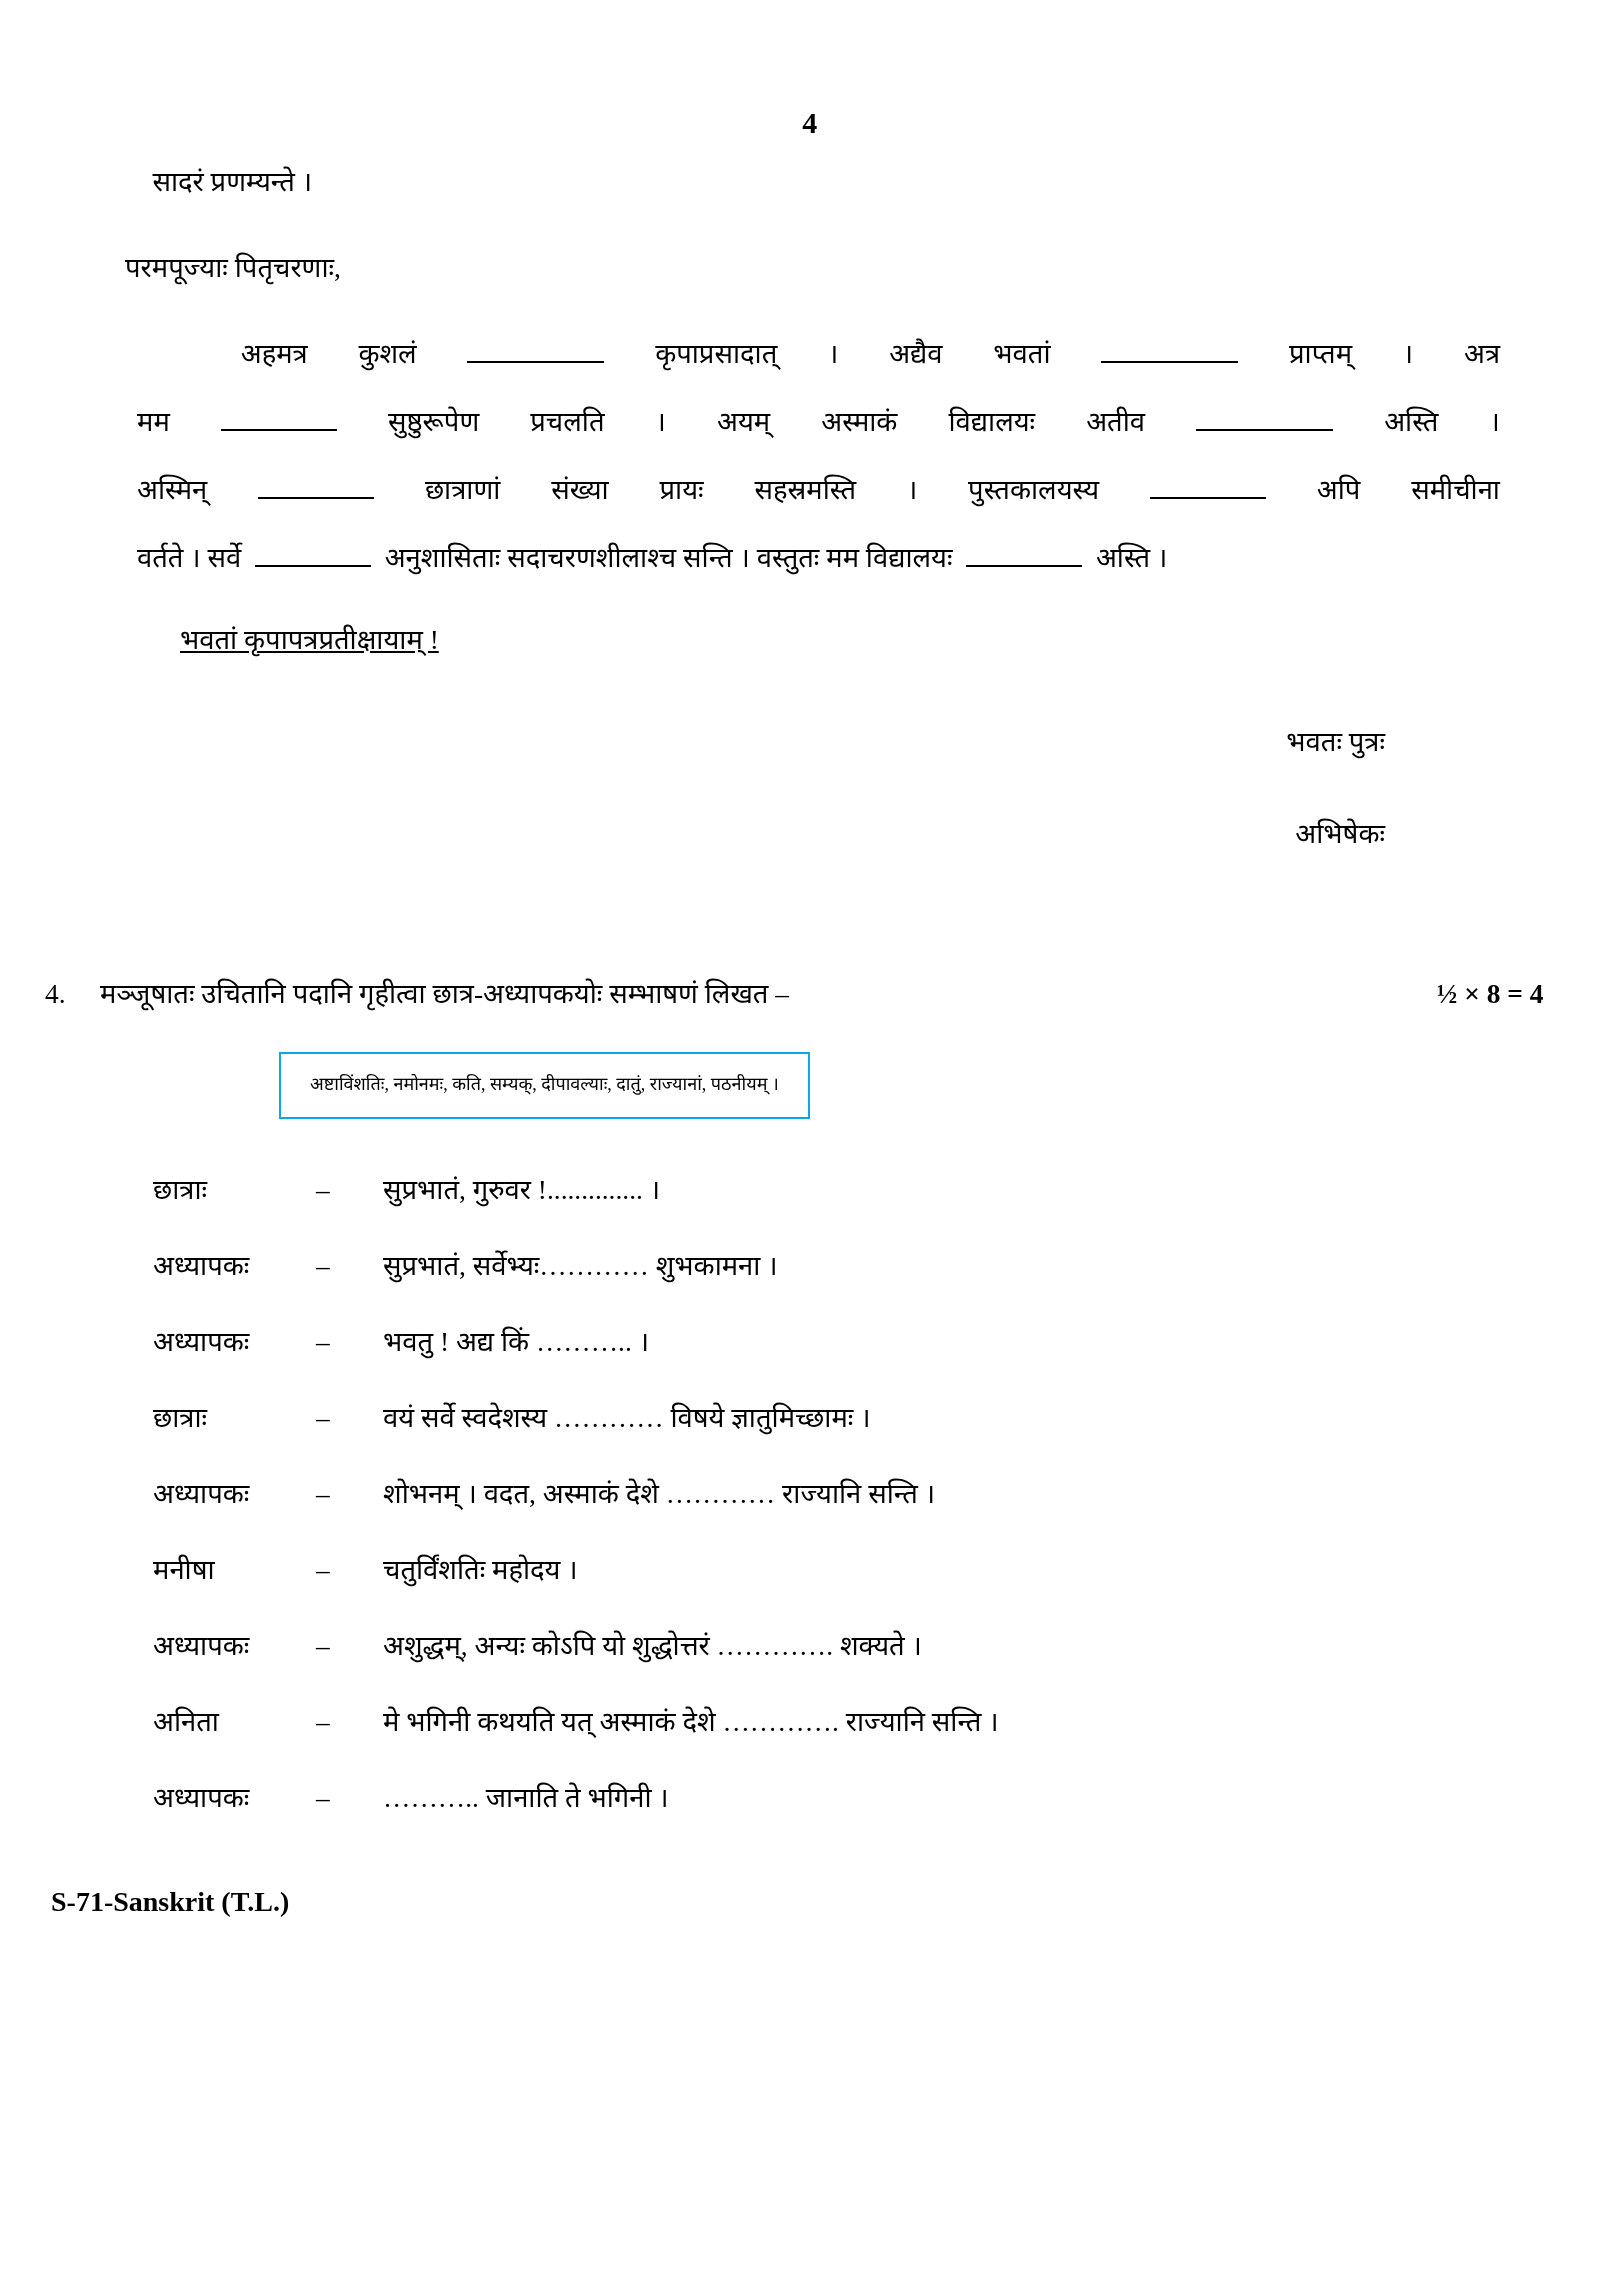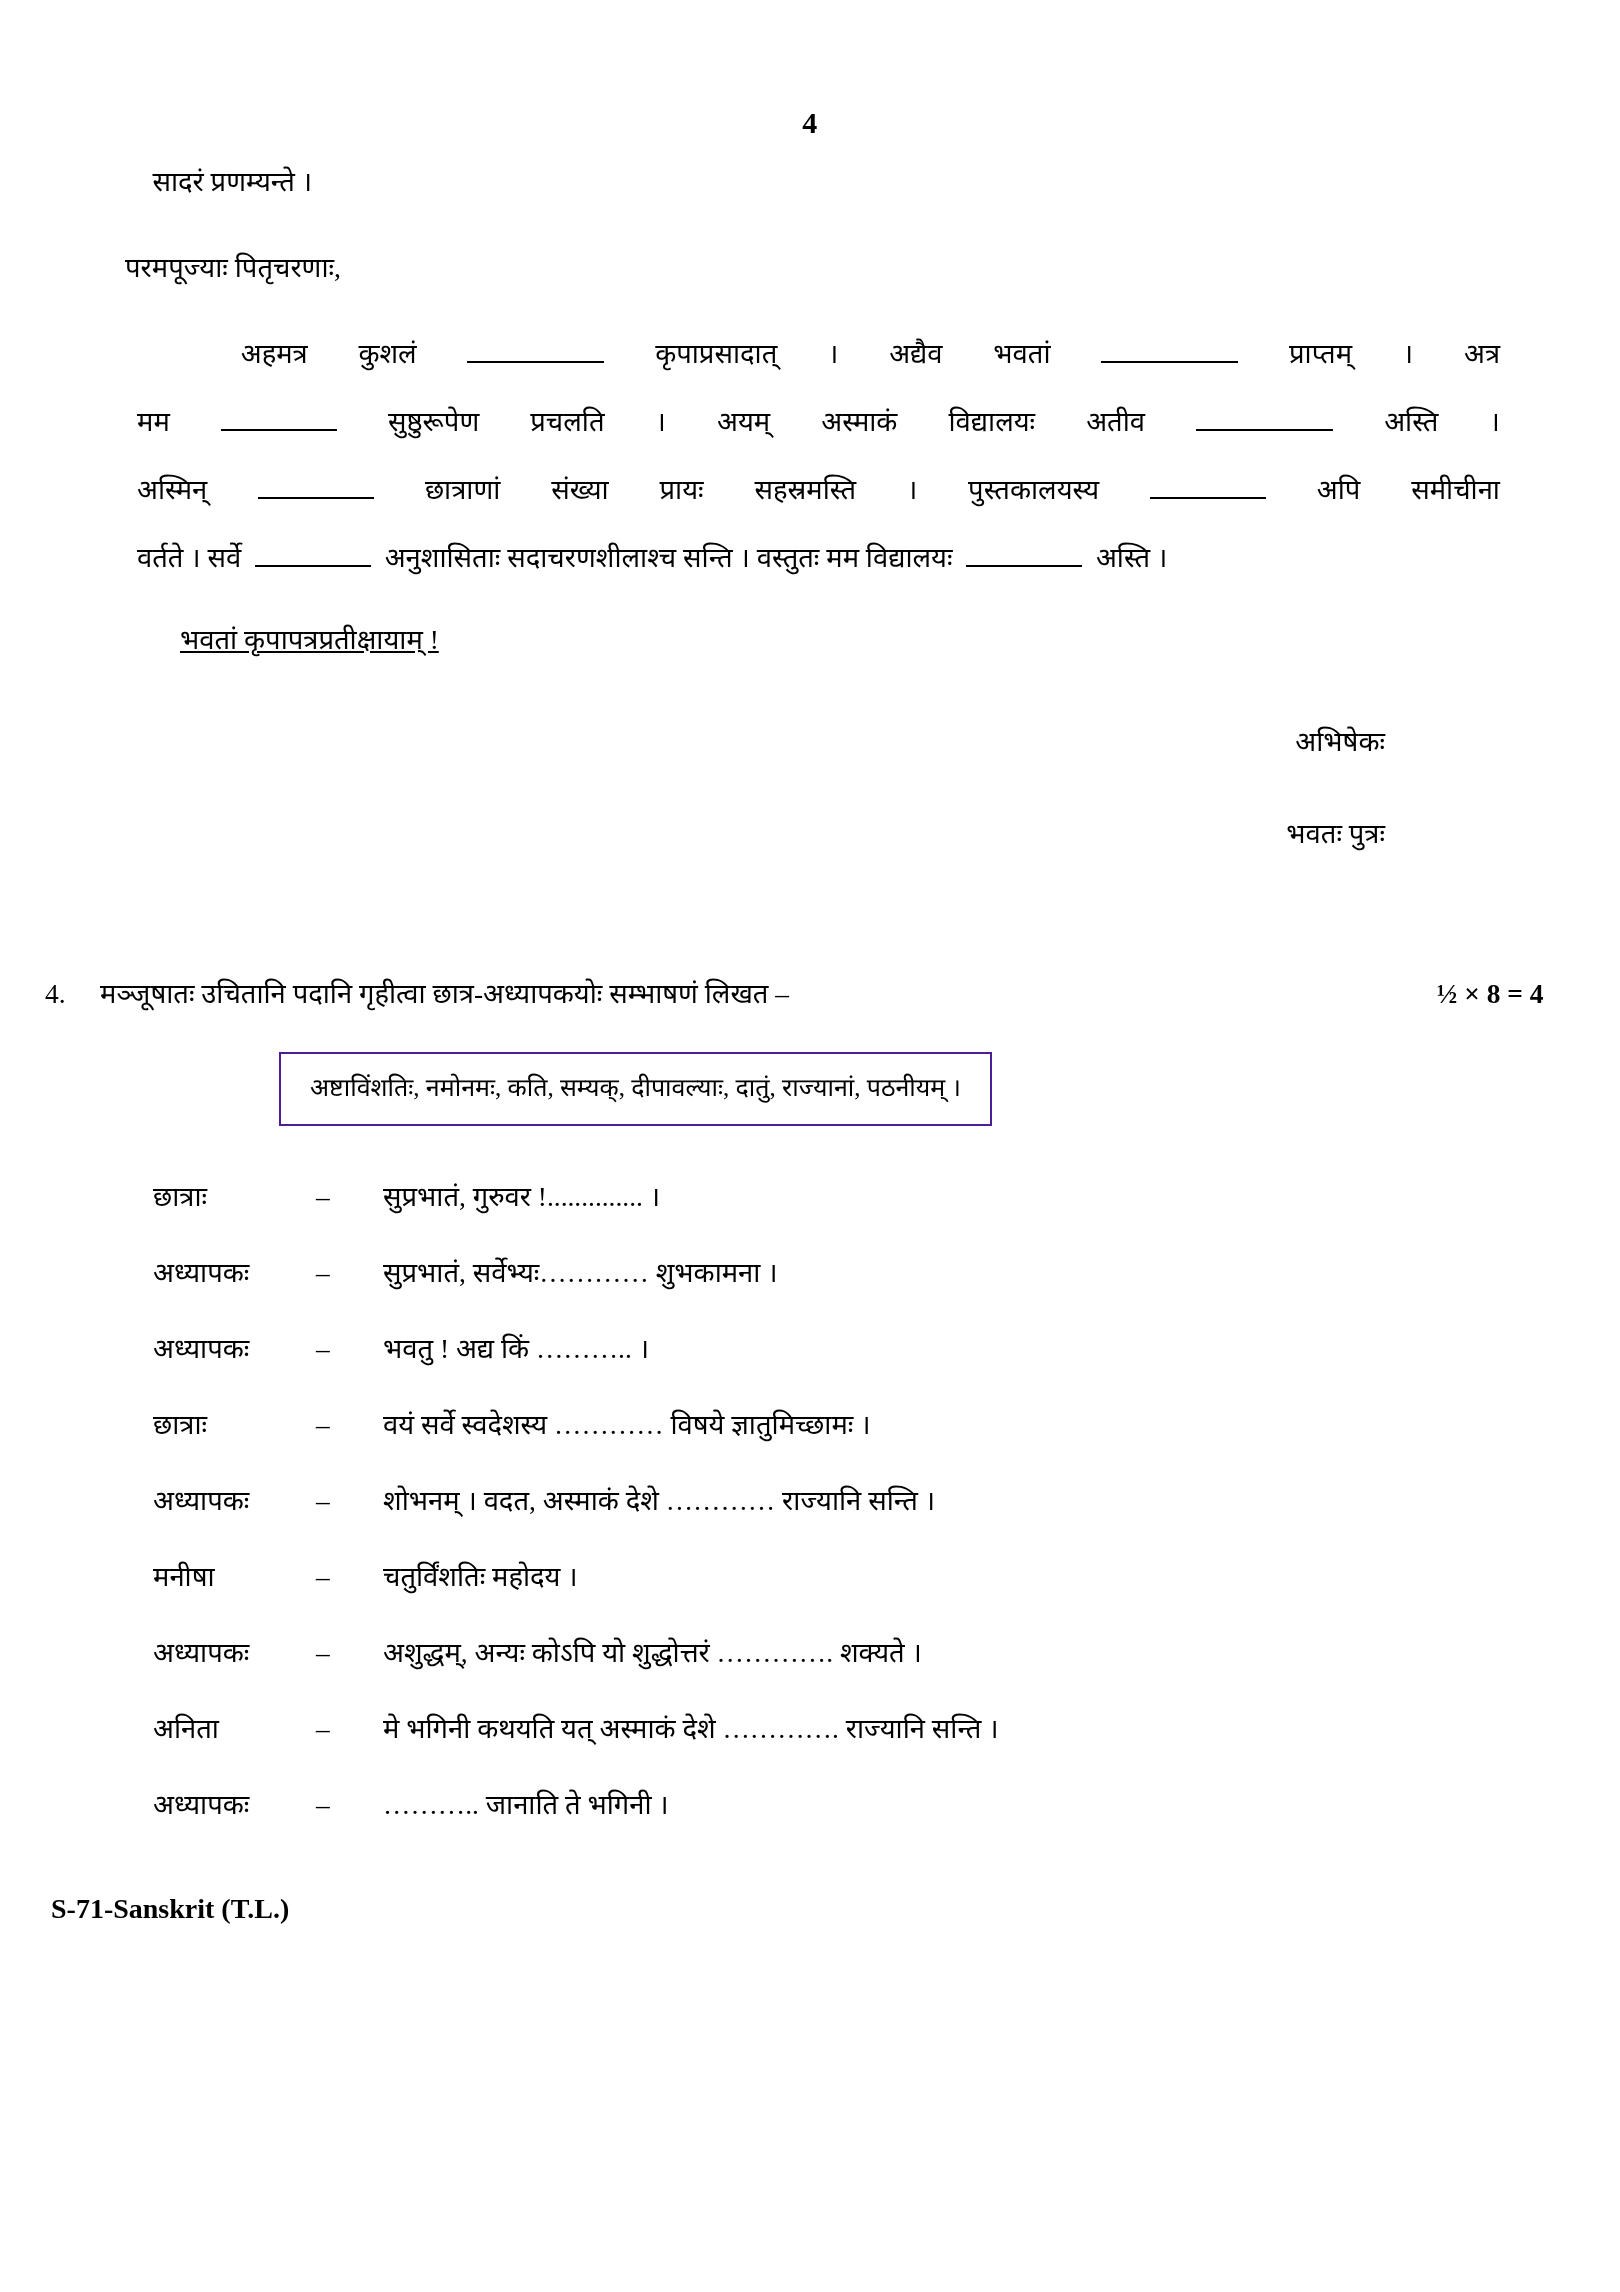--- a/index.html
+++ b/index.html
@@ -126,24 +126,24 @@
     white-space: nowrap;
     padding-right: 17.6px;
   }
 
   
   .wordbox-wrap {
     margin-top: 41px;
     padding-left: 279px;
   }
   .wordbox {
-    border: 2px solid #4c1d95;
+    border: 2px solid #0ea5e9;
     display: inline-block;
     padding: 21.6px 29px 23.5px 29px;
-    font-size: 25px;
+    font-size: 18px;
     line-height: 1.0;
     white-space: nowrap;
   }
 
   
   .dialogue {
     margin-top: 51px;
     padding-left: 125px;
   }
   .d-row {
@@ -240,22 +240,22 @@
           <span>अनुशासिताः सदाचरणशीलाश्च सन्ति । वस्तुतः मम विद्यालयः</span>
           <span class="blank b-md" style="margin:0 13.7px;"></span>
           <span>अस्ति ।</span>
         </div>
 
       </div>
 
       <div class="closing">भवतां कृपापत्रप्रतीक्षायाम् !</div>
 
       <div class="sign-block">
+        <div class="sign-line">भवतः पुत्रः</div>
         <div class="sign-line">अभिषेकः</div>
-        <div class="sign-line">भवतः पुत्रः</div>
       </div>
 
     </div>
 
     <div class="question">
       <span class="q-num">4.</span>
       <span class="q-text">मञ्जूषातः उचितानि पदानि गृहीत्वा छात्र-अध्यापकयोः सम्भाषणं लिखत –</span>
       <span class="q-marks">½ × 8 = 4</span>
     </div>
 

